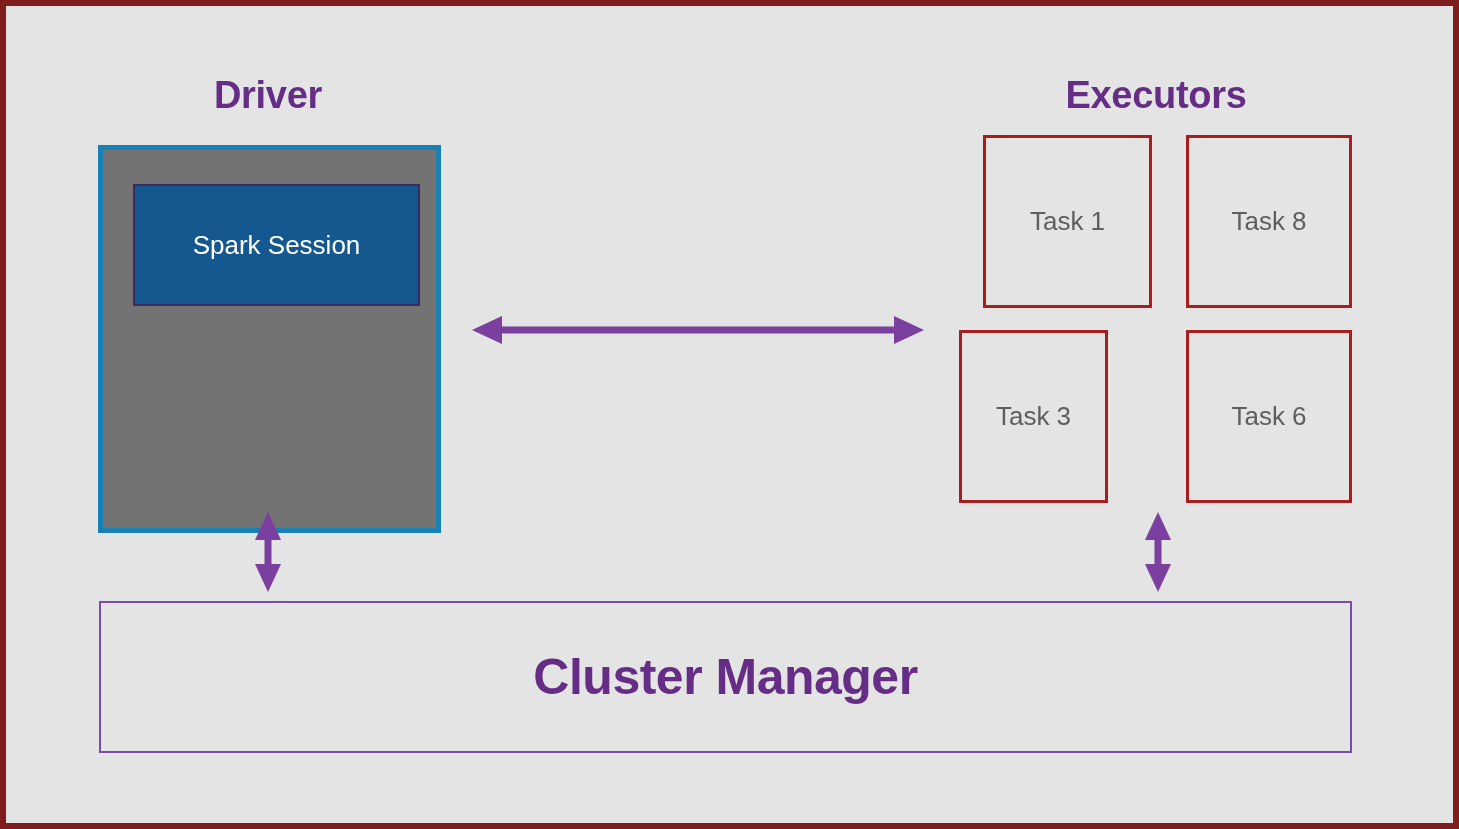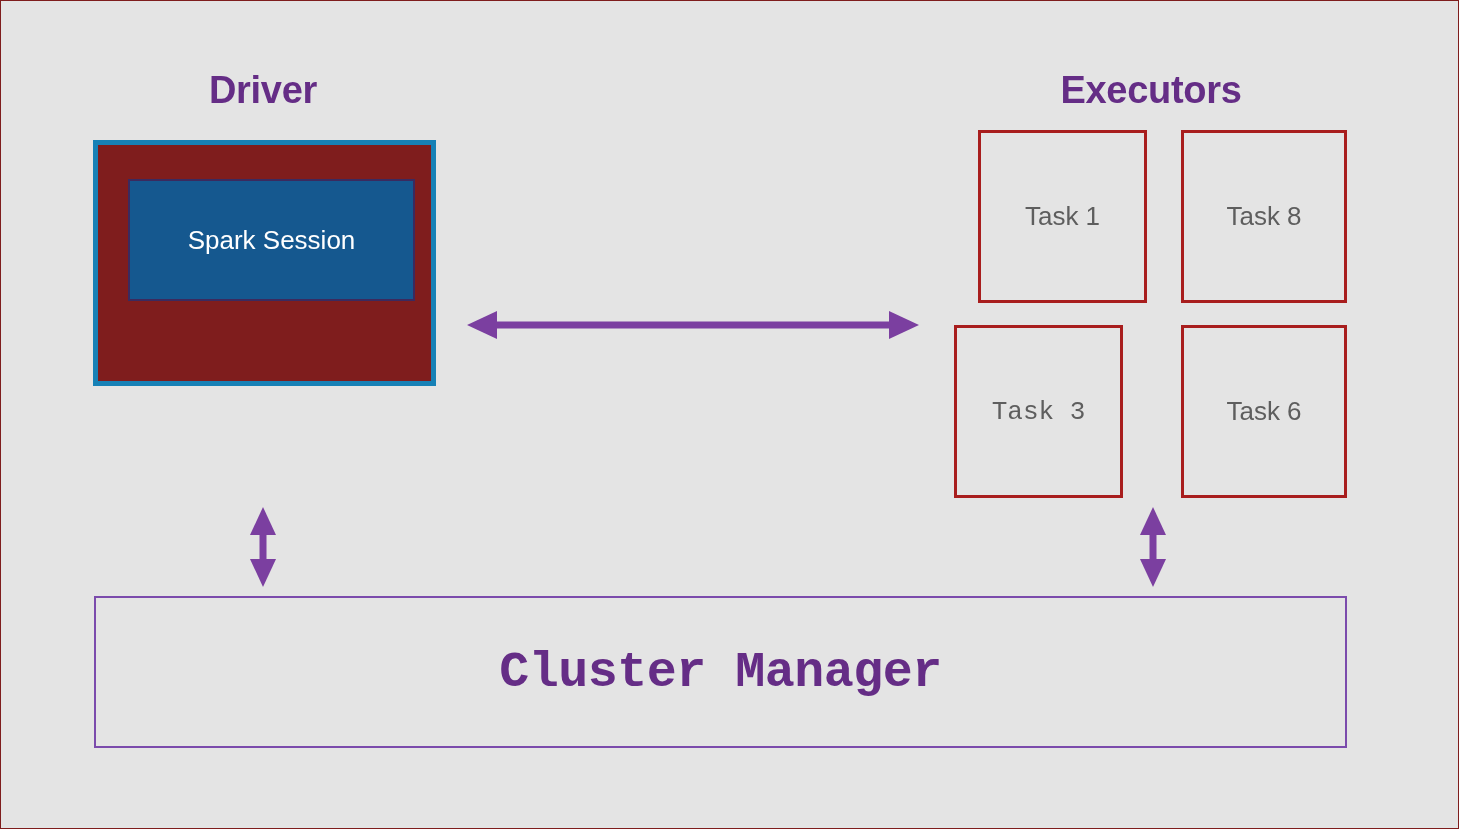--- a/index.html
+++ b/index.html
@@ -9,21 +9,21 @@
   }
   body {
     font-family: "Liberation Sans", sans-serif;
   }
   #canvas {
     position: relative;
     width: 1459px;
     height: 829px;
     background: #e4e4e4;
     box-sizing: border-box;
-    border: 1px solid #7f1d1d;
+    border: 6px solid #7f1d1d;
     overflow: hidden;
   }
 
   
   .section-title {
     position: absolute;
     color: #652d86;
     font-weight: bold;
     font-size: 38px;
     letter-spacing: -0.3px;
@@ -41,24 +41,24 @@
     top: 68px;
     width: 400px;
   }
 
   
   #driver-box {
     position: absolute;
     left: 92px;
     top: 139px;
     width: 343px;
-    height: 246px;
+    height: 388px;
     box-sizing: border-box;
     border: 5px solid #1781b6;
-    background: #7f1d1d;
+    background: #737373;
   }
   .driver-inner {
     position: absolute;
     box-sizing: border-box;
     border: 2px solid #3b2a5e;
     display: flex;
     align-items: center;
     justify-content: center;
     font-size: 26px;
   }
@@ -86,21 +86,21 @@
     border: 3px solid #a81d1d;
     background: #e4e4e4;
     display: flex;
     align-items: center;
     justify-content: center;
     color: #5e5e5e;
     font-size: 26px;
   }
   #task-box-0 { left: 953px;  top: 129px; width: 169px; height: 173px; margin-left: 24px; }
   #task-box-1 { left: 1180px; top: 129px; width: 166px; height: 173px; }
-  #task-box-2 { left: 953px;  top: 324px; width: 169px; height: 173px; font-family: Liberation Mono, monospace; }
+  #task-box-2 { left: 953px;  top: 324px; width: 149px; height: 173px; }
   #task-box-3 { left: 1180px; top: 324px; width: 166px; height: 173px; }
 
   
   #cluster-manager-box {
     position: absolute;
     left: 93px;
     top: 595px;
     width: 1253px;
     height: 152px;
     box-sizing: border-box;
@@ -109,21 +109,20 @@
     display: flex;
     align-items: center;
     justify-content: center;
   }
   #cluster-manager-label {
     color: #652d86;
     font-weight: bold;
     font-size: 50px;
     letter-spacing: -0.5px;
     user-select: none;
-    font-family: Liberation Mono, monospace;
   }
 
   
   #arrow-layer {
     position: absolute;
     left: 0;
     top: 0;
     width: 1459px;
     height: 829px;
     pointer-events: none;

